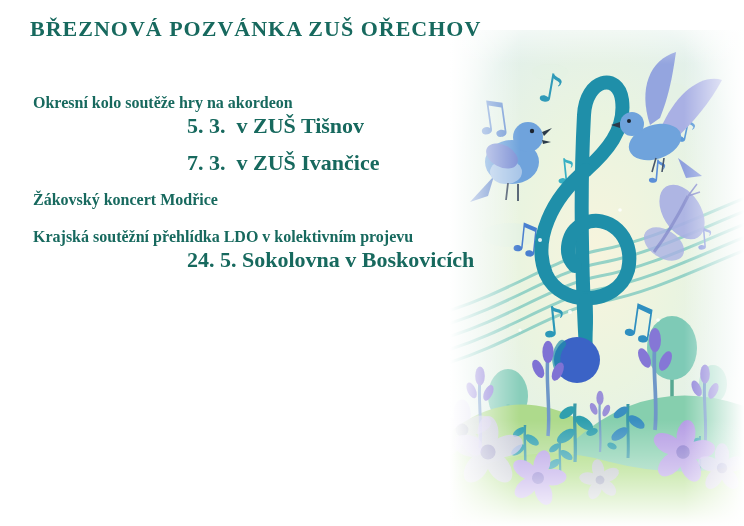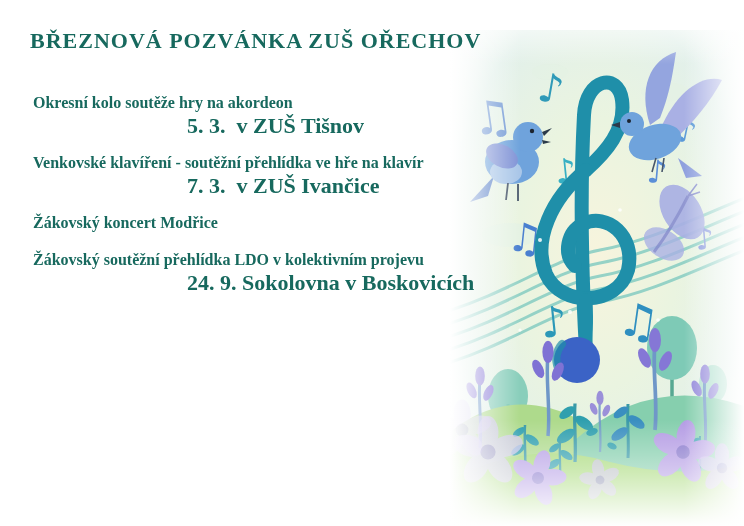--- a/index.html
+++ b/index.html
@@ -1,21 +1,21 @@
 <!DOCTYPE html>
 <html style="--text-color: #17695e; --clef: #1f8fa9; --clef-ball: #3b63c6; --staff: #8ccfc4; --bird: #6fa3dc; --bird-wing: #8093d6; --flying-bird: #8fa0de; --butterfly: #a9b0e4; --hill-green: #aeda8c; --hill-teal: #86cfae; --hill-front: #a8da7a; --tree: #7ecab6; --flower: #b49ce4;"><head>
 <meta charset="utf-8">
 <style>
   html,body{margin:0;padding:0;background:#fff;}
   .page{position:relative;width:744px;height:526px;background:#fff;overflow:hidden;
         font-family:"Liberation Serif", serif;}
   .illustration{position:absolute;left:450px;top:0;width:294px;height:526px;z-index:1;}
   .illustration svg{display:block;width:100%;height:100%;}
   .textcol{position:absolute;left:0;top:0;width:500px;z-index:2;}
-  .poster-title{position:absolute;left:30px;top:28px;margin:0;
+  .poster-title{position:absolute;left:30px;top:16px;margin:0;
         font-size:22px;font-weight:bold;letter-spacing:1px;white-space:pre;
         color:var(--text-color,#17695e);}
   .events{position:absolute;left:33px;top:91px;width:460px;}
   .event{margin:0 0 14px 0;}
   .event-name{font-size:16px;font-weight:bold;line-height:23px;white-space:pre;
         color:var(--text-color,#17695e);}
   .event-detail{font-size:22px;font-weight:bold;line-height:23px;white-space:pre;
         padding-left:154px;color:var(--text-color,#17695e);}
   #notes-layer text{font-family:"DejaVu Sans",sans-serif;}
 </style>
@@ -196,30 +196,29 @@
 
   <div class="textcol">
     <h1 class="poster-title">BŘEZNOVÁ POZVÁNKA ZUŠ OŘECHOV</h1>
 
     <div class="events">
       <div class="event">
         <div class="event-name">Okresní kolo soutěže hry na akordeon</div>
         <div class="event-detail">5. 3.  v ZUŠ Tišnov</div>
       </div>
       <div class="event">
-        <div class="event-name">Venkovské klavíření - soutěžní přehlídka ve hře na klavír</div>
         <div class="event-detail">7. 3.  v ZUŠ Ivančice</div>
       </div>
       <div class="event">
       </div>
       <div class="event">
         <div class="event-name">Žákovský koncert Modřice</div>
       </div>
       <div class="event">
-        <div class="event-name">Žákovský soutěžní přehlídka LDO v kolektivním projevu</div>
-        <div class="event-detail">24. 9. Sokolovna v Boskovicích</div>
+        <div class="event-name">Krajská soutěžní přehlídka LDO v kolektivním projevu</div>
+        <div class="event-detail">24. 5. Sokolovna v Boskovicích</div>
       </div>
       <div class="event">
       </div>
     </div>
   </div>
 
 </div>
 
 </body></html>

